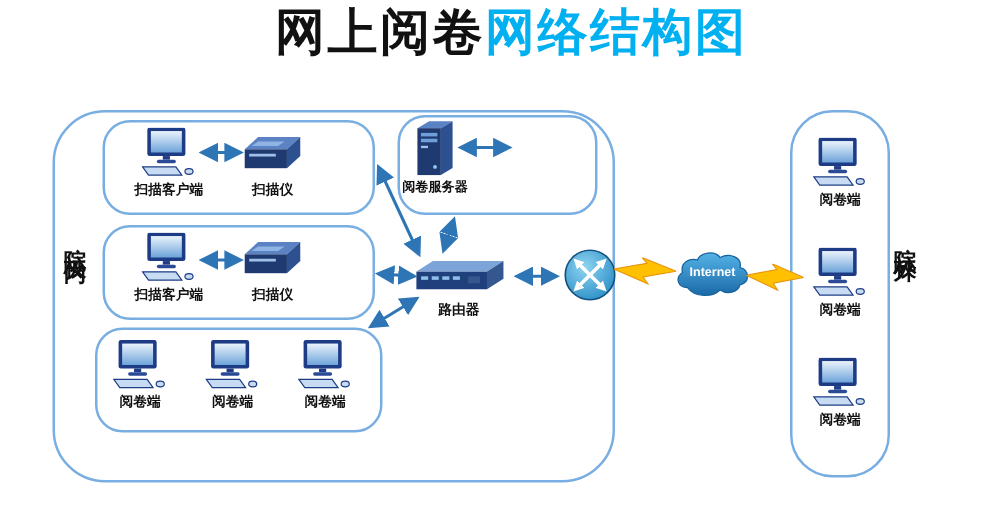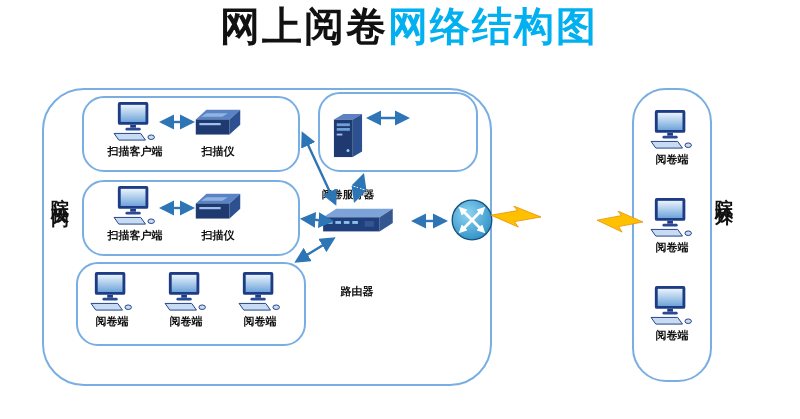--- a/index.html
+++ b/index.html
@@ -175,40 +175,46 @@
     <div class="lbl">阅卷端</div>
   </div>
   <div class="node" style="left:225px;top:272px;width:70px;">
     <svg width="44" height="40">
         <use href="#sym-pc"></use>
       </svg>
     <div class="lbl">阅卷端</div>
   </div>
 
   <div class="subbox" style="left:318px;top:92px;width:160px;height:80px;"></div>
-  <div class="node" style="left:313px;top:113px;width:70px;gap:28px;">
+  <div class="node" style="left:313px;top:96px;width:70px;">
     <svg width="32" height="45">
         <use href="#sym-server"></use>
       </svg>
     <div class="lbl" style="font-size:10.5px;">阅卷服务器</div>
   </div>
 
-  <div class="node" style="left:317px;top:206px;width:80px;gap:44px;">
+  <div class="node" style="left:327px;top:206px;width:80px;">
     <svg width="76" height="32">
         <use href="#sym-router"></use>
       </svg>
     <div class="lbl">路由器</div>
   </div>
 
   <div class="node" style="left:450px;top:198px;width:44px;">
     <svg width="44" height="44">
         <use href="#sym-circle-router"></use>
       </svg>
   </div>
 
+  <div class="node cloud-node" style="left:538px;top:198px;">
+    <svg width="64" height="40">
+        <use href="#sym-cloud"></use>
+      </svg>
+    <div class="cloud-text">Internet</div>
+  </div>
 
   <div class="node" style="left:637px;top:110px;width:70px;">
     <svg width="44" height="40">
         <use href="#sym-pc"></use>
       </svg>
     <div class="lbl">阅卷端</div>
   </div>
   <div class="node" style="left:637px;top:198px;width:70px;">
     <svg width="44" height="40">
         <use href="#sym-pc"></use>

